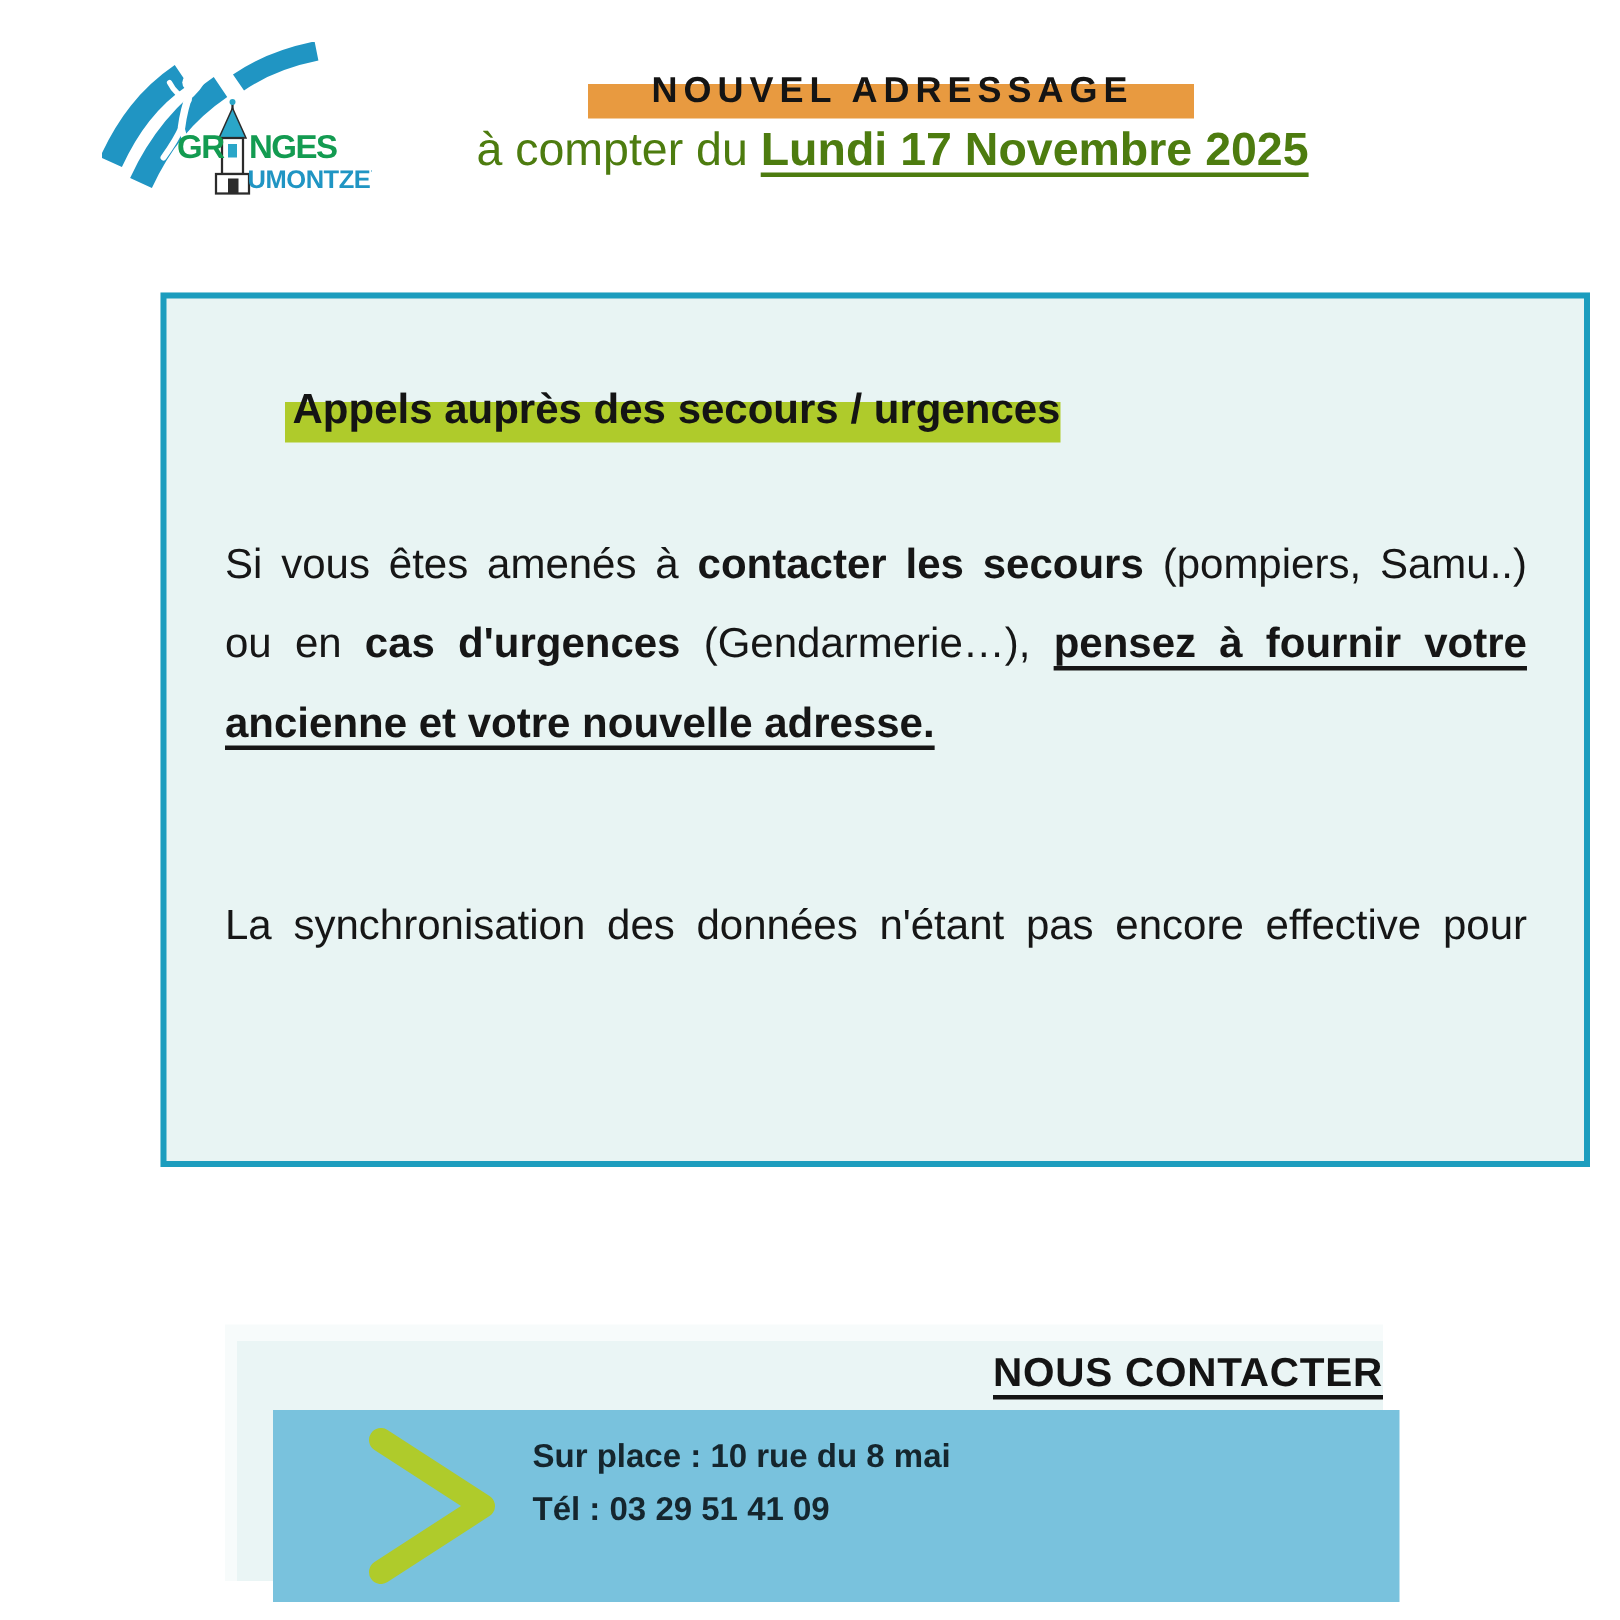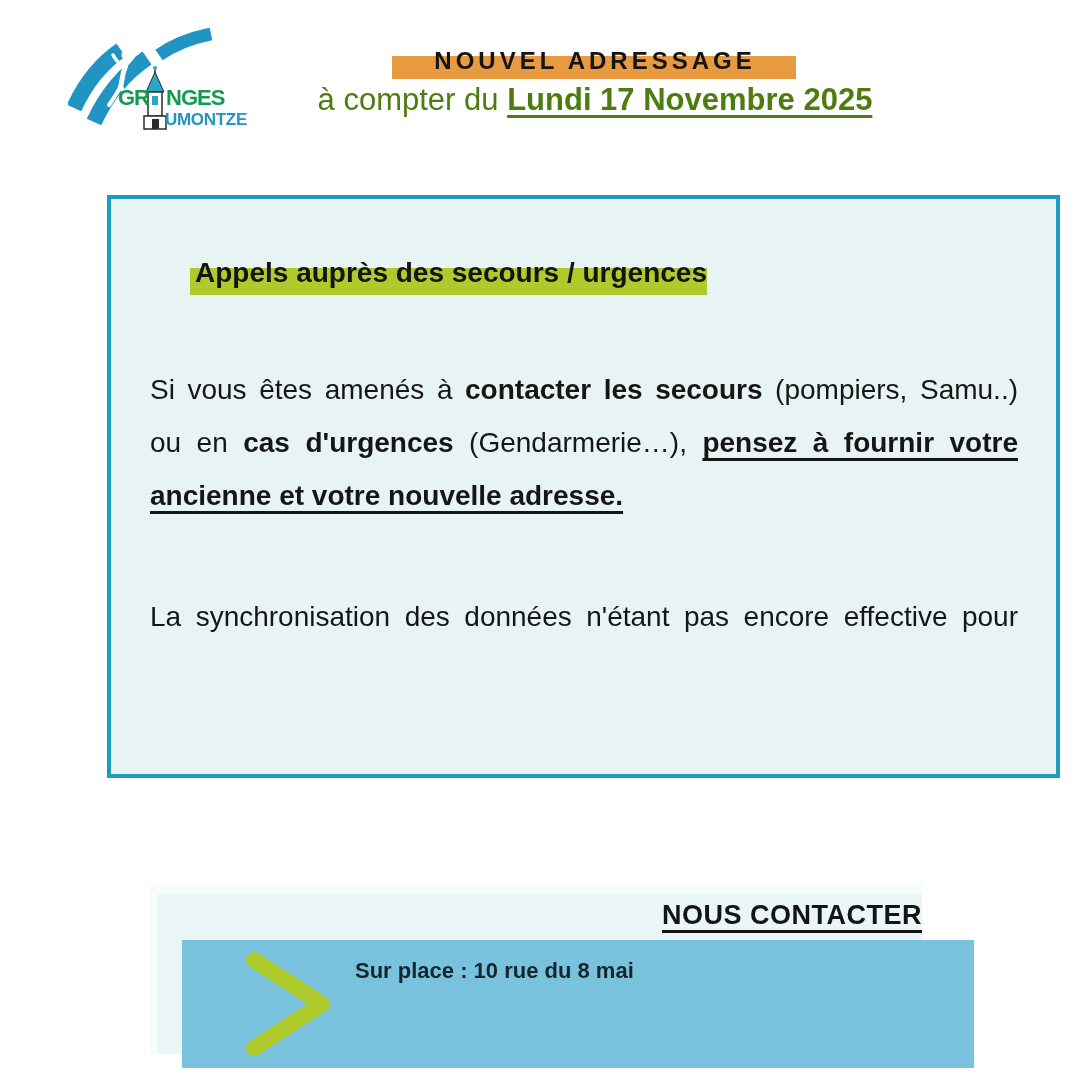--- a/index.html
+++ b/index.html
@@ -28,21 +28,21 @@
   }
   .heading-hl-bar { position:absolute; left:79px; top:69px; width:517px; height:27px; }
   .box-heading {
     position:absolute; left:84px; top:57px; font-size:28px; line-height:34px;
     font-weight:bold; color:#141414; white-space:nowrap; z-index:1;
   }
   .para {
     position:absolute; left:39px; width:868px;
     font-size:28px; line-height:53px; color:#161616;
   }
-  .para-1 { top:164px; }
+  .para-1 { top:150px; }
   .para-2 { top:391px; }
   .line.just { text-align:justify; text-align-last:justify; }
   .bu {
     font-weight:bold; text-decoration:underline;
     text-decoration-thickness:2.5px; text-underline-offset:6px;
   }
 
   
   .panel-back { position:absolute; left:150px; top:883px; width:772px; height:171px; background:#F7FBFB; }
   .panel-mid  { position:absolute; left:158px; top:894px; width:764px; height:160px; background:#EAF5F5; }
@@ -110,22 +110,23 @@
 
     <div class="para para-2">
       <div class="line just">La synchronisation des données n'étant pas encore effective pour</div>
     </div>
   </div>
 
   <div class="panel-back"></div>
   <div class="panel-mid"></div>
   <div class="contact-heading">NOUS CONTACTER</div>
 
-  <div class="contact-box" style="background:#79C2DD;padding-left:41px;">
+  <div class="contact-box" style="background:#79C2DD;">
     <svg class="chevron" width="96" height="104" viewBox="0 0 96 104" aria-hidden="true">
       <polyline points="14,8 82,52 14,96" fill="none" stroke="#AFCB2B" stroke-width="16" stroke-linecap="round" stroke-linejoin="round"></polyline>
     </svg>
     <div class="contact-lines">
       <div>Sur place : 10 rue du 8 mai</div>
+      <div>Tél : 03 29 51 41 09</div>
     </div>
   </div>
 
 </div>
 
 </body></html>

